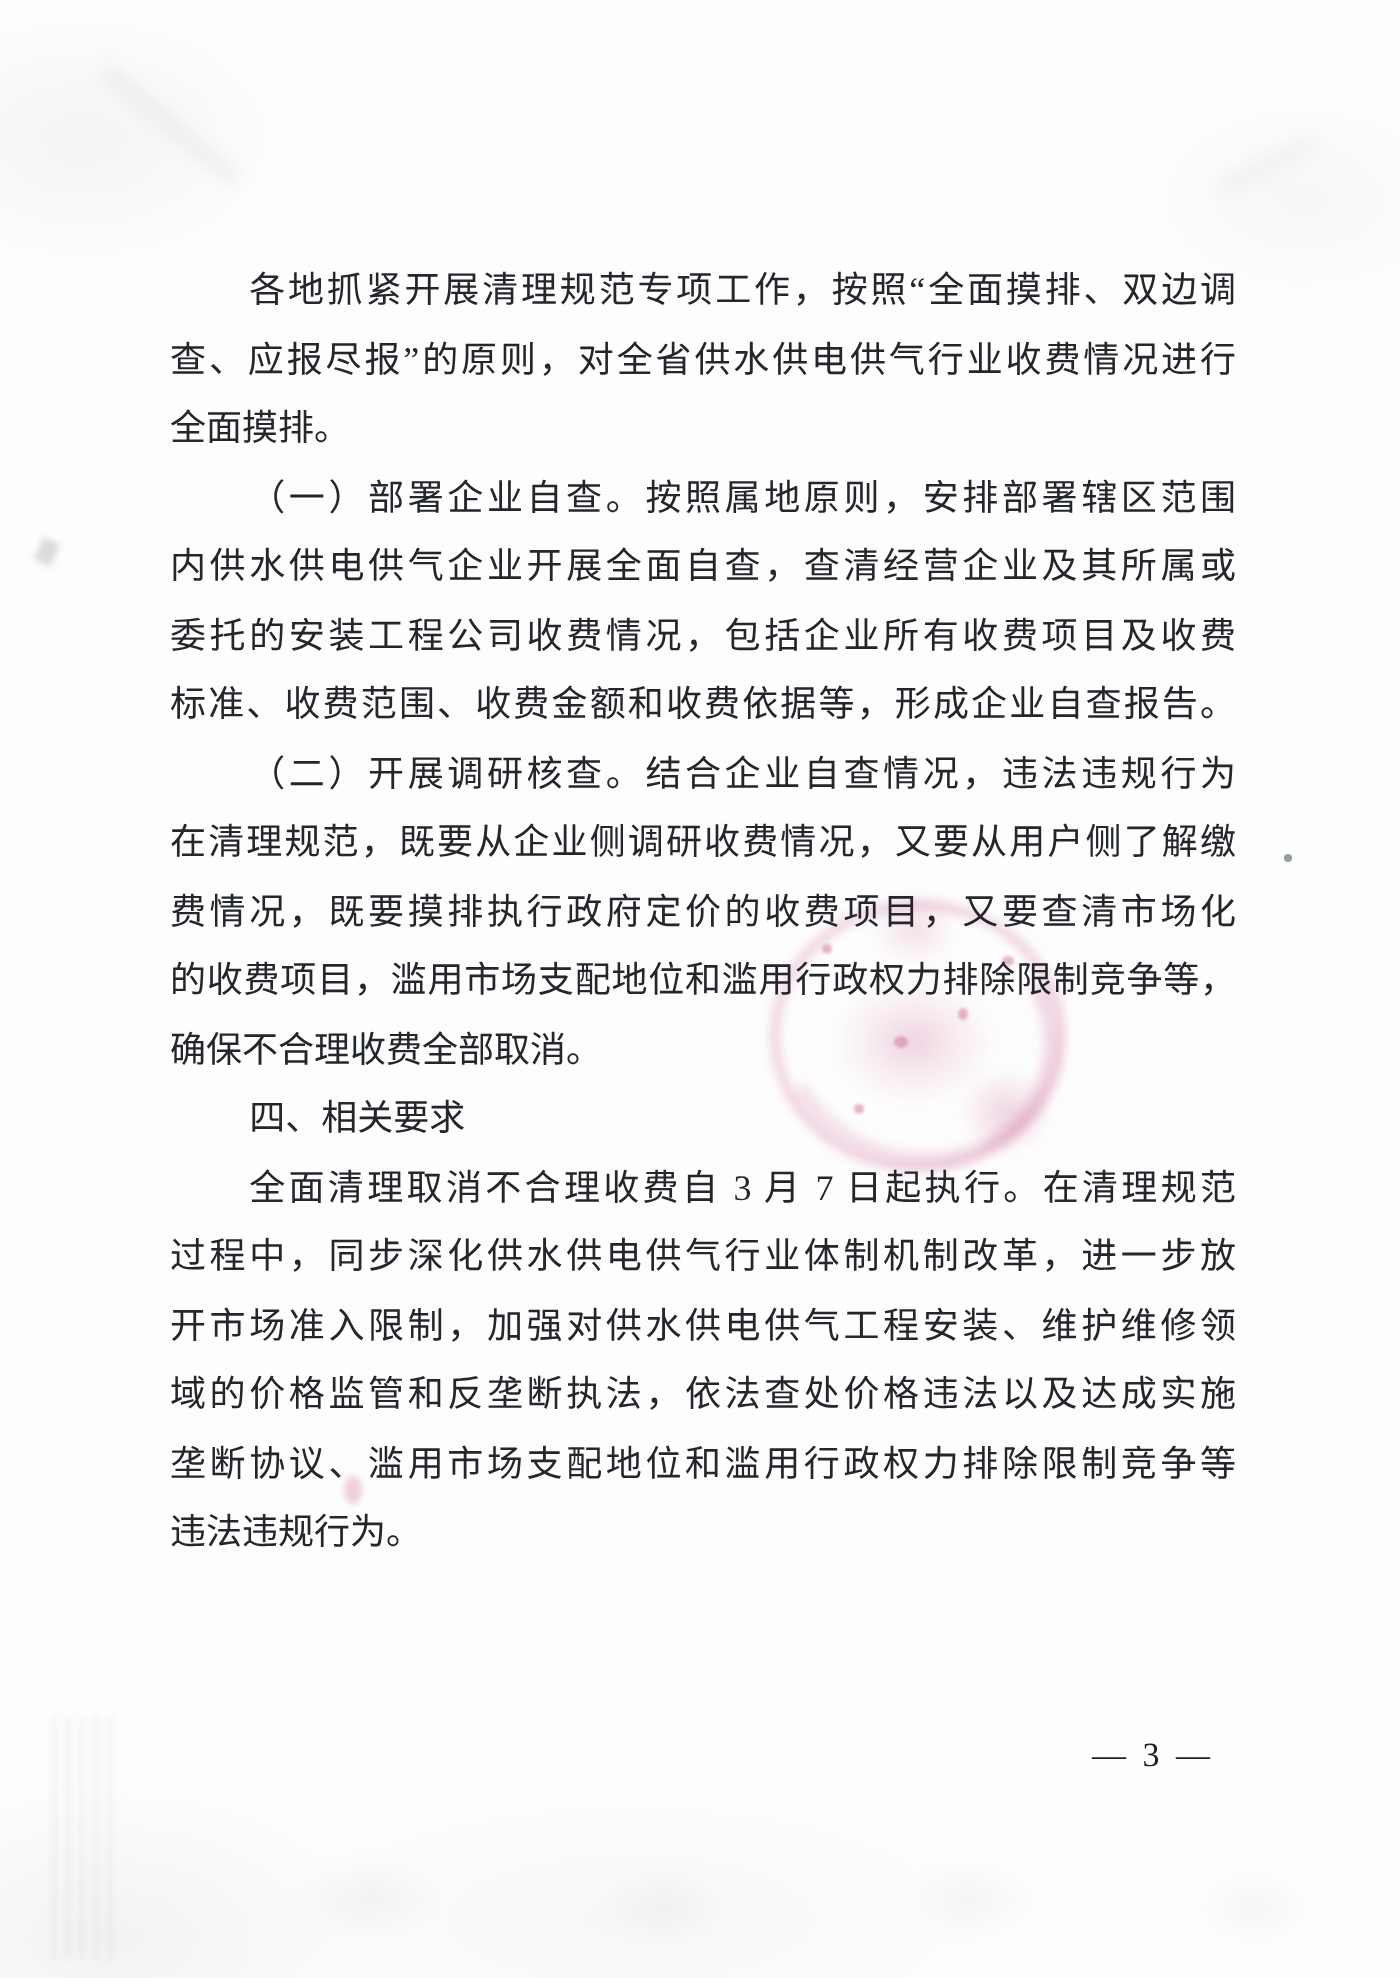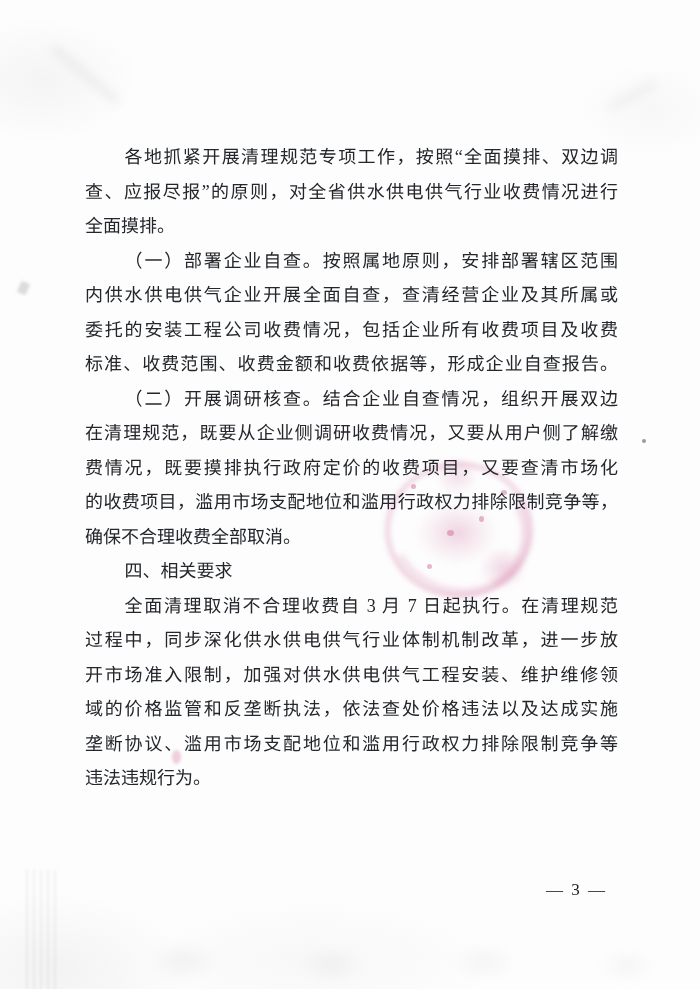--- a/index.html
+++ b/index.html
@@ -11,21 +11,20 @@
     overflow: hidden;
   }
   .page {
     position: absolute; inset: 0;
     background:
       radial-gradient(140px 90px at 6% 7%,  rgba(125,125,125,0.07), transparent 70%),
       radial-gradient(110px 70px at 93% 10%, rgba(135,135,135,0.05), transparent 70%),
       radial-gradient(190px 110px at 8% 98%, rgba(120,120,120,0.08), transparent 70%),
       radial-gradient(260px 90px at 45% 97%, rgba(140,140,140,0.05), transparent 70%),
       #fdfdfd;
-    margin-top: 12px;
   }
   .doc {
     position: absolute; left: 85px; top: 128px; width: 533px;
     font-size: 18px; color: #23262b;
   }
   .para { margin: 0; }
   .line {
     height: 34.5px; line-height: 34.5px;
     overflow: hidden;
     text-align: justify;
@@ -121,21 +120,21 @@
         <div class="line fill"><span>查、应报尽报”的原则，对全省供水供电供气行业收费情况进行</span></div>
         <div class="line"><span>全面摸排。</span></div>
       </div>
       <div class="para">
         <div class="line indent fill"><span class="b">（一）部署企业自查。</span><span>按照属地原则，安排部署辖区范围</span></div>
         <div class="line fill"><span>内供水供电供气企业开展全面自查，查清经营企业及其所属或</span></div>
         <div class="line fill"><span>委托的安装工程公司收费情况，包括企业所有收费项目及收费</span></div>
         <div class="line fill"><span>标准、收费范围、收费金额和收费依据等，形成企业自查报告。</span></div>
       </div>
       <div class="para">
-        <div class="line indent fill"><span class="b">（二）开展调研核查。</span><span>结合企业自查情况，组织开展双边</span></div>
+        <div class="line indent fill"><span class="b">（二）开展调研核查。</span><span>结合企业自查情况，违法违规行为</span></div>
         <div class="line fill"><span>在清理规范，既要从企业侧调研收费情况，又要从用户侧了解缴</span></div>
         <div class="line fill"><span>费情况，既要摸排执行政府定价的收费项目，又要查清市场化</span></div>
         <div class="line fill"><span>的收费项目，滥用市场支配地位和滥用行政权力排除限制竞争等，</span></div>
         <div class="line"><span>确保不合理收费全部取消。</span></div>
       </div>
       <div class="para">
         <div class="line indent"><span class="b">四、相关要求</span></div>
       </div>
       <div class="para">
         <div class="line indent fill"><span>全面清理取消不合理收费自 3 月 7 日起执行。在清理规范</span></div>

